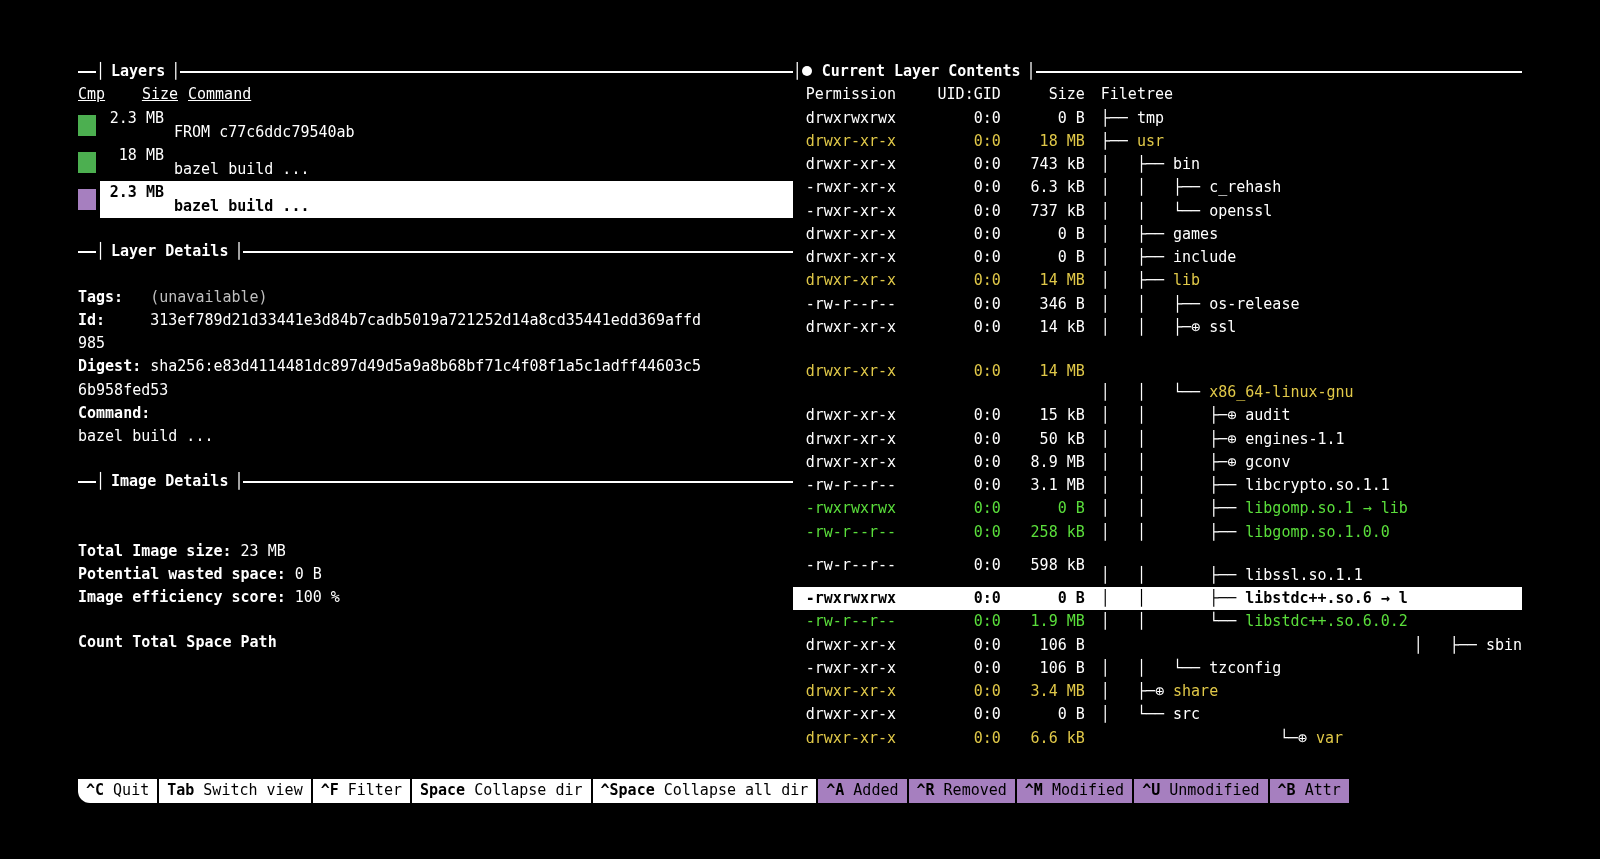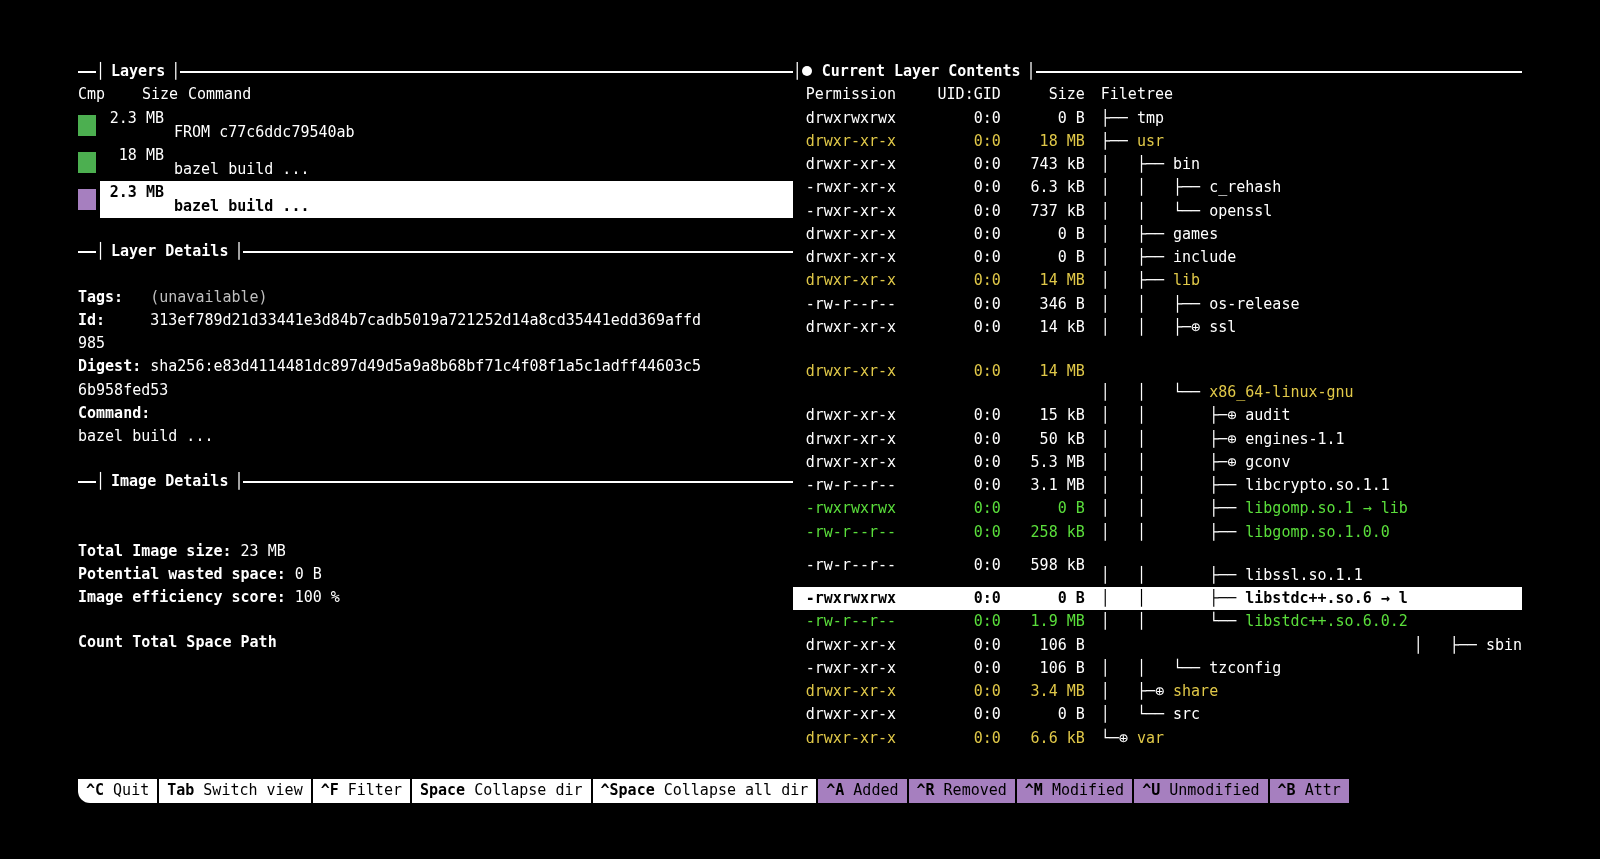--- a/index.html
+++ b/index.html
@@ -37,21 +37,21 @@
     align-items: center;
     white-space: nowrap;
   }
   .panel-head .bar { height: 2px; background: #fff; flex: 1; }
   .panel-head .lbl { padding: 0 6px; font-weight: bold; }
   .panel-head .pre { width: 18px; height: 2px; background:#fff;}
   .bullet { display:inline-block; width:10px; height:10px; border-radius:50%; background:#fff; margin-right:4px; position:relative; top:-1px;}
 
   
   .cols { display:flex; }
-  .cols span { white-space: pre; }
+  .cols span { white-space: pre; text-decoration: underline; }
 
   
   .layer-row { display:flex; align-items:center; }
   .swatch { width:18px; height:21px; margin-right:4px; }
   .sw-green  { background:#4caf50; }
   .sw-purple { background:#a67fbf; }
   .layer-size { width:74px; text-align:right; padding-right:10px;}
   .layer-cmd  { flex:1; white-space:pre;margin-top:14px; }
   .row-selected { background:#fff; color:#000; font-weight:bold; }
 
@@ -222,32 +222,32 @@
           <div class="frow"><span class="c-perm ">-rwxr-xr-x</span><span class="c-ug ">0:0</span><span class="c-size ">6.3 kB</span><span class="c-tree" style="padding-left: 12px;"><span class="tree-ind">│   │   ├── </span><span class="">c_rehash</span></span></div>
           <div class="frow"><span class="c-perm ">-rwxr-xr-x</span><span class="c-ug ">0:0</span><span class="c-size ">737 kB</span><span class="c-tree" style="padding-left: 12px;"><span class="tree-ind">│   │   └── </span><span class="">openssl</span></span></div>
           <div class="frow"><span class="c-perm ">drwxr-xr-x</span><span class="c-ug ">0:0</span><span class="c-size ">0 B</span><span class="c-tree" style="padding-left: 12px;"><span class="tree-ind">│   ├── </span><span class="">games</span></span></div>
           <div class="frow"><span class="c-perm ">drwxr-xr-x</span><span class="c-ug ">0:0</span><span class="c-size ">0 B</span><span class="c-tree" style="padding-left: 12px;"><span class="tree-ind">│   ├── </span><span class="">include</span></span></div>
           <div class="frow"><span class="c-perm yellow">drwxr-xr-x</span><span class="c-ug yellow">0:0</span><span class="c-size yellow">14 MB</span><span class="c-tree" style="padding-left: 12px;"><span class="tree-ind">│   ├── </span><span class="yellow">lib</span></span></div>
           <div class="frow"><span class="c-perm ">-rw-r--r--</span><span class="c-ug ">0:0</span><span class="c-size ">346 B</span><span class="c-tree" style="padding-left: 12px;"><span class="tree-ind">│   │   ├── </span><span class="">os-release</span></span></div>
           <div class="frow"><span class="c-perm ">drwxr-xr-x</span><span class="c-ug ">0:0</span><span class="c-size ">14 kB</span><span class="c-tree" style="padding-left: 12px;"><span class="tree-ind">│   │   ├─⊕ </span><span class="">ssl</span></span></div>
           <div class="frow"><span class="c-perm yellow">drwxr-xr-x</span><span class="c-ug yellow">0:0</span><span class="c-size yellow">14 MB</span><span class="c-tree" style="padding-left: 12px; margin-top: 42px;"><span class="tree-ind">│   │   └── </span><span class="yellow">x86_64-linux-gnu</span></span></div>
           <div class="frow"><span class="c-perm ">drwxr-xr-x</span><span class="c-ug ">0:0</span><span class="c-size ">15 kB</span><span class="c-tree" style="padding-left: 12px;"><span class="tree-ind">│   │       ├─⊕ </span><span class="">audit</span></span></div>
           <div class="frow"><span class="c-perm ">drwxr-xr-x</span><span class="c-ug ">0:0</span><span class="c-size ">50 kB</span><span class="c-tree" style="padding-left: 12px;"><span class="tree-ind">│   │       ├─⊕ </span><span class="">engines-1.1</span></span></div>
-          <div class="frow"><span class="c-perm ">drwxr-xr-x</span><span class="c-ug ">0:0</span><span class="c-size ">5.3 MB</span><span class="c-tree" style="padding-left: 12px;"><span class="tree-ind">│   │       ├─⊕ </span><span class="">gconv</span></span></div>
+          <div class="frow"><span class="c-perm ">drwxr-xr-x</span><span class="c-ug ">0:0</span><span class="c-size ">8.9 MB</span><span class="c-tree" style="padding-left: 12px;"><span class="tree-ind">│   │       ├─⊕ </span><span class="">gconv</span></span></div>
           <div class="frow"><span class="c-perm ">-rw-r--r--</span><span class="c-ug ">0:0</span><span class="c-size ">3.1 MB</span><span class="c-tree" style="padding-left: 12px;"><span class="tree-ind">│   │       ├── </span><span class="">libcrypto.so.1.1</span></span></div>
           <div class="frow"><span class="c-perm green">-rwxrwxrwx</span><span class="c-ug green">0:0</span><span class="c-size green">0 B</span><span class="c-tree" style="padding-left: 12px;"><span class="tree-ind">│   │       ├── </span><span class="green">libgomp.so.1 → lib</span></span></div>
           <div class="frow"><span class="c-perm green">-rw-r--r--</span><span class="c-ug green">0:0</span><span class="c-size green">258 kB</span><span class="c-tree" style="padding-left: 12px;"><span class="tree-ind">│   │       ├── </span><span class="green">libgomp.so.1.0.0</span></span></div>
           <div class="frow"><span class="c-perm ">-rw-r--r--</span><span class="c-ug ">0:0</span><span class="c-size ">598 kB</span><span class="c-tree" style="padding-left: 12px; margin-top: 20px;"><span class="tree-ind">│   │       ├── </span><span class="">libssl.so.1.1</span></span></div>
           <div class="frow row-sel"><span class="c-perm ">-rwxrwxrwx</span><span class="c-ug ">0:0</span><span class="c-size ">0 B</span><span class="c-tree" style="padding-left: 12px;"><span class="tree-ind">│   │       ├── </span><span>libstdc++.so.6 → l</span></span></div>
           <div class="frow"><span class="c-perm green">-rw-r--r--</span><span class="c-ug green">0:0</span><span class="c-size green">1.9 MB</span><span class="c-tree" style="padding-left: 12px;"><span class="tree-ind">│   │       └── </span><span class="green">libstdc++.so.6.0.2</span></span></div>
           <div class="frow"><span class="c-perm ">drwxr-xr-x</span><span class="c-ug ">0:0</span><span class="c-size ">106 B</span><span class="c-tree" style="padding-left: 12px; text-align: right;"><span class="tree-ind">│   ├── </span><span class="">sbin</span></span></div>
           <div class="frow"><span class="c-perm ">-rwxr-xr-x</span><span class="c-ug ">0:0</span><span class="c-size ">106 B</span><span class="c-tree" style="padding-left: 12px;"><span class="tree-ind">│   │   └── </span><span class="">tzconfig</span></span></div>
           <div class="frow"><span class="c-perm yellow">drwxr-xr-x</span><span class="c-ug yellow">0:0</span><span class="c-size yellow">3.4 MB</span><span class="c-tree" style="padding-left: 12px;"><span class="tree-ind">│   ├─⊕ </span><span class="yellow">share</span></span></div>
           <div class="frow"><span class="c-perm ">drwxr-xr-x</span><span class="c-ug ">0:0</span><span class="c-size ">0 B</span><span class="c-tree" style="padding-left: 12px;"><span class="tree-ind">│   └── </span><span class="">src</span></span></div>
-          <div class="frow"><span class="c-perm yellow">drwxr-xr-x</span><span class="c-ug yellow">0:0</span><span class="c-size yellow">6.6 kB</span><span class="c-tree" style="padding-left: 12px;"><span class="tree-ind">└─⊕ </span><span class="yellow">var</span></span></div>
+          <div class="frow"><span class="c-perm yellow">drwxr-xr-x</span><span class="c-ug yellow">0:0</span><span class="c-size yellow">6.6 kB</span><span class="c-tree" style="padding-left: 12px; text-align: center;"><span class="tree-ind">└─⊕ </span><span class="yellow">var</span></span></div>
         </div>
 
 </div>
 </div>
 
 <div class="statusbar" id="statusbar">
       <div class="sb-item"><span class="key">^C</span>&nbsp;Quit</div>
       <div class="sb-item"><span class="key">Tab</span>&nbsp;Switch view</div>
       <div class="sb-item"><span class="key">^F</span>&nbsp;Filter</div>
       <div class="sb-item"><span class="key">Space</span>&nbsp;Collapse dir</div>

